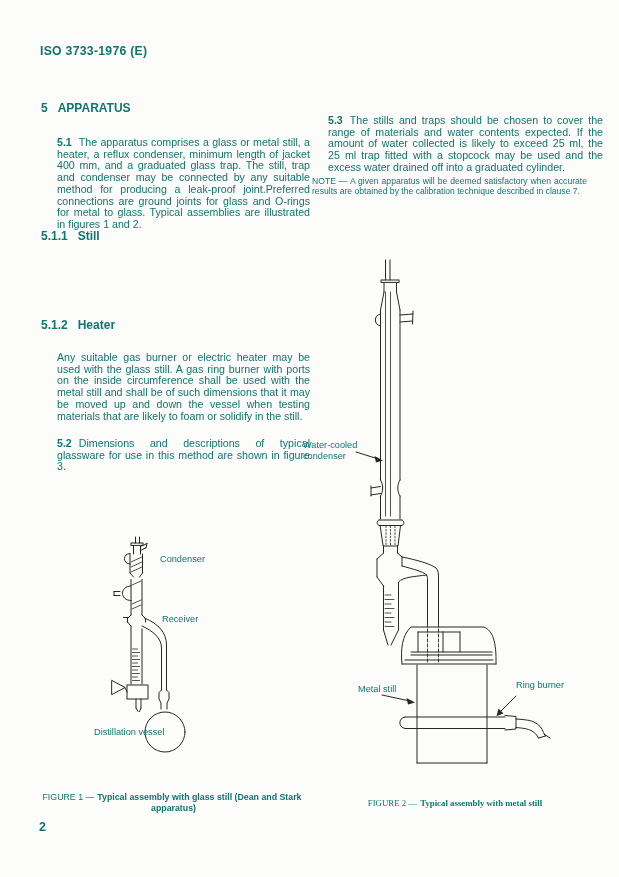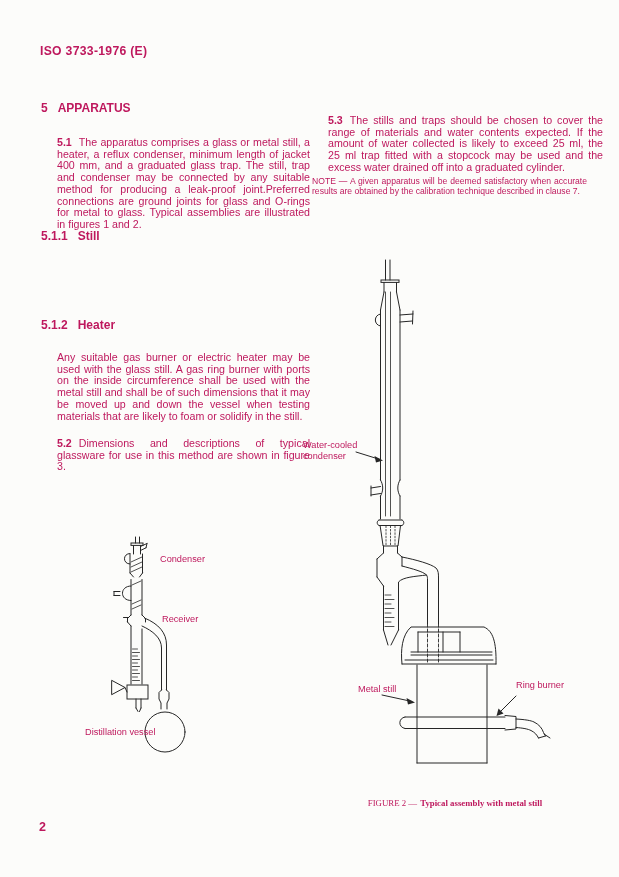--- a/index.html
+++ b/index.html
@@ -1,18 +1,18 @@
 <!DOCTYPE html>
 <html><head>
 <meta charset="utf-8">
 <style>
   html,body{margin:0;padding:0;background:#d9d9d9;}
   .page{
     position:relative;width:619px;height:877px;margin:0 auto;
-    background:#fcfcfa;color:#be185d;
+    background:#fcfcfa;color:#0f766e;
     font-family:"Liberation Sans",sans-serif;
     overflow:hidden;
   }
   .abs{position:absolute;}
   .hdr{font-weight:bold;font-size:12.2px;letter-spacing:.3px;}
   .sechead{font-weight:bold;font-size:12px;white-space:nowrap;}
   .sechead .hnum{margin-right:10px;}
   .para{font-size:10.65px;line-height:11.7px;text-align:justify;margin:16px;}
   .para b{margin-right:7px;}
   .note{font-size:8.6px;line-height:9.6px;text-align:justify;}
@@ -124,21 +124,21 @@
       <path d="M 87 93 C 98 98, 106.5 105, 106.5 115 L 106.5 157"></path>
     </g>
     <g>
       <path d="M 106.5 157 L 104 159.5 L 104 166 L 106 170 L 106 176"></path>
       <path d="M 111.5 157 L 114 159.5 L 114 166 L 112 170 L 112 176"></path>
       <circle cx="110" cy="199" r="20"></circle>
     </g>
   </svg>
   <div class="abs figlabel" style="left:160px;top:554px;">Condenser</div>
   <div class="abs figlabel" style="left:162px;top:614px;">Receiver</div>
-  <div class="abs figlabel" style="left:85px;top:727px;">Distillation vessel</div>
+  <div class="abs figlabel" style="left:94px;top:727px;">Distillation vessel</div>
 
   <svg class="fig" style="left:335px;top:258px;" width="230" height="510" viewBox="0 0 230 510">
     <g>
       <line x1="50.5" y1="2" x2="50.5" y2="22"></line>
         <line x1="55" y1="2" x2="55" y2="22"></line>
       <rect x="46" y="22" width="18" height="2.4"></rect>
       <line x1="49" y1="24.5" x2="49" y2="34"></line>
         <line x1="61.5" y1="24.5" x2="61.5" y2="34"></line>
       <line x1="49" y1="34" x2="45.5" y2="52"></line>
         <line x1="61.5" y1="34" x2="65" y2="52"></line>
@@ -228,19 +228,23 @@
       <polygon class="head" points="161.5,458 168.5,455.5 163.5,450.5"></polygon>
     </g>
   </svg>
   <div class="abs figlabel" style="left:303px;top:440px;">
     <div>Water-cooled</div>
     <div>condenser</div>
   </div>
   <div class="abs figlabel" style="left:358px;top:684px;">Metal still</div>
   <div class="abs figlabel" style="left:516px;top:680px;">Ring burner</div>
 
+  <div class="abs cap" style="left:42px;top:792px;width:260px;">
+    <span>FIGURE 1 —</span><b>Typical assembly with glass still (Dean and Stark</b><br>
+    <b>apparatus)</b>
+  </div>
   <div class="abs cap" style="left:337px;top:798px;width:236px;font-family:Liberation Serif, serif;">
     <span>FIGURE 2 —</span><b>Typical assembly with metal still</b>
   </div>
 
   <div class="abs pagenum" style="left:39px;top:820px;">2</div>
 
 </div>
 
 </body></html>

